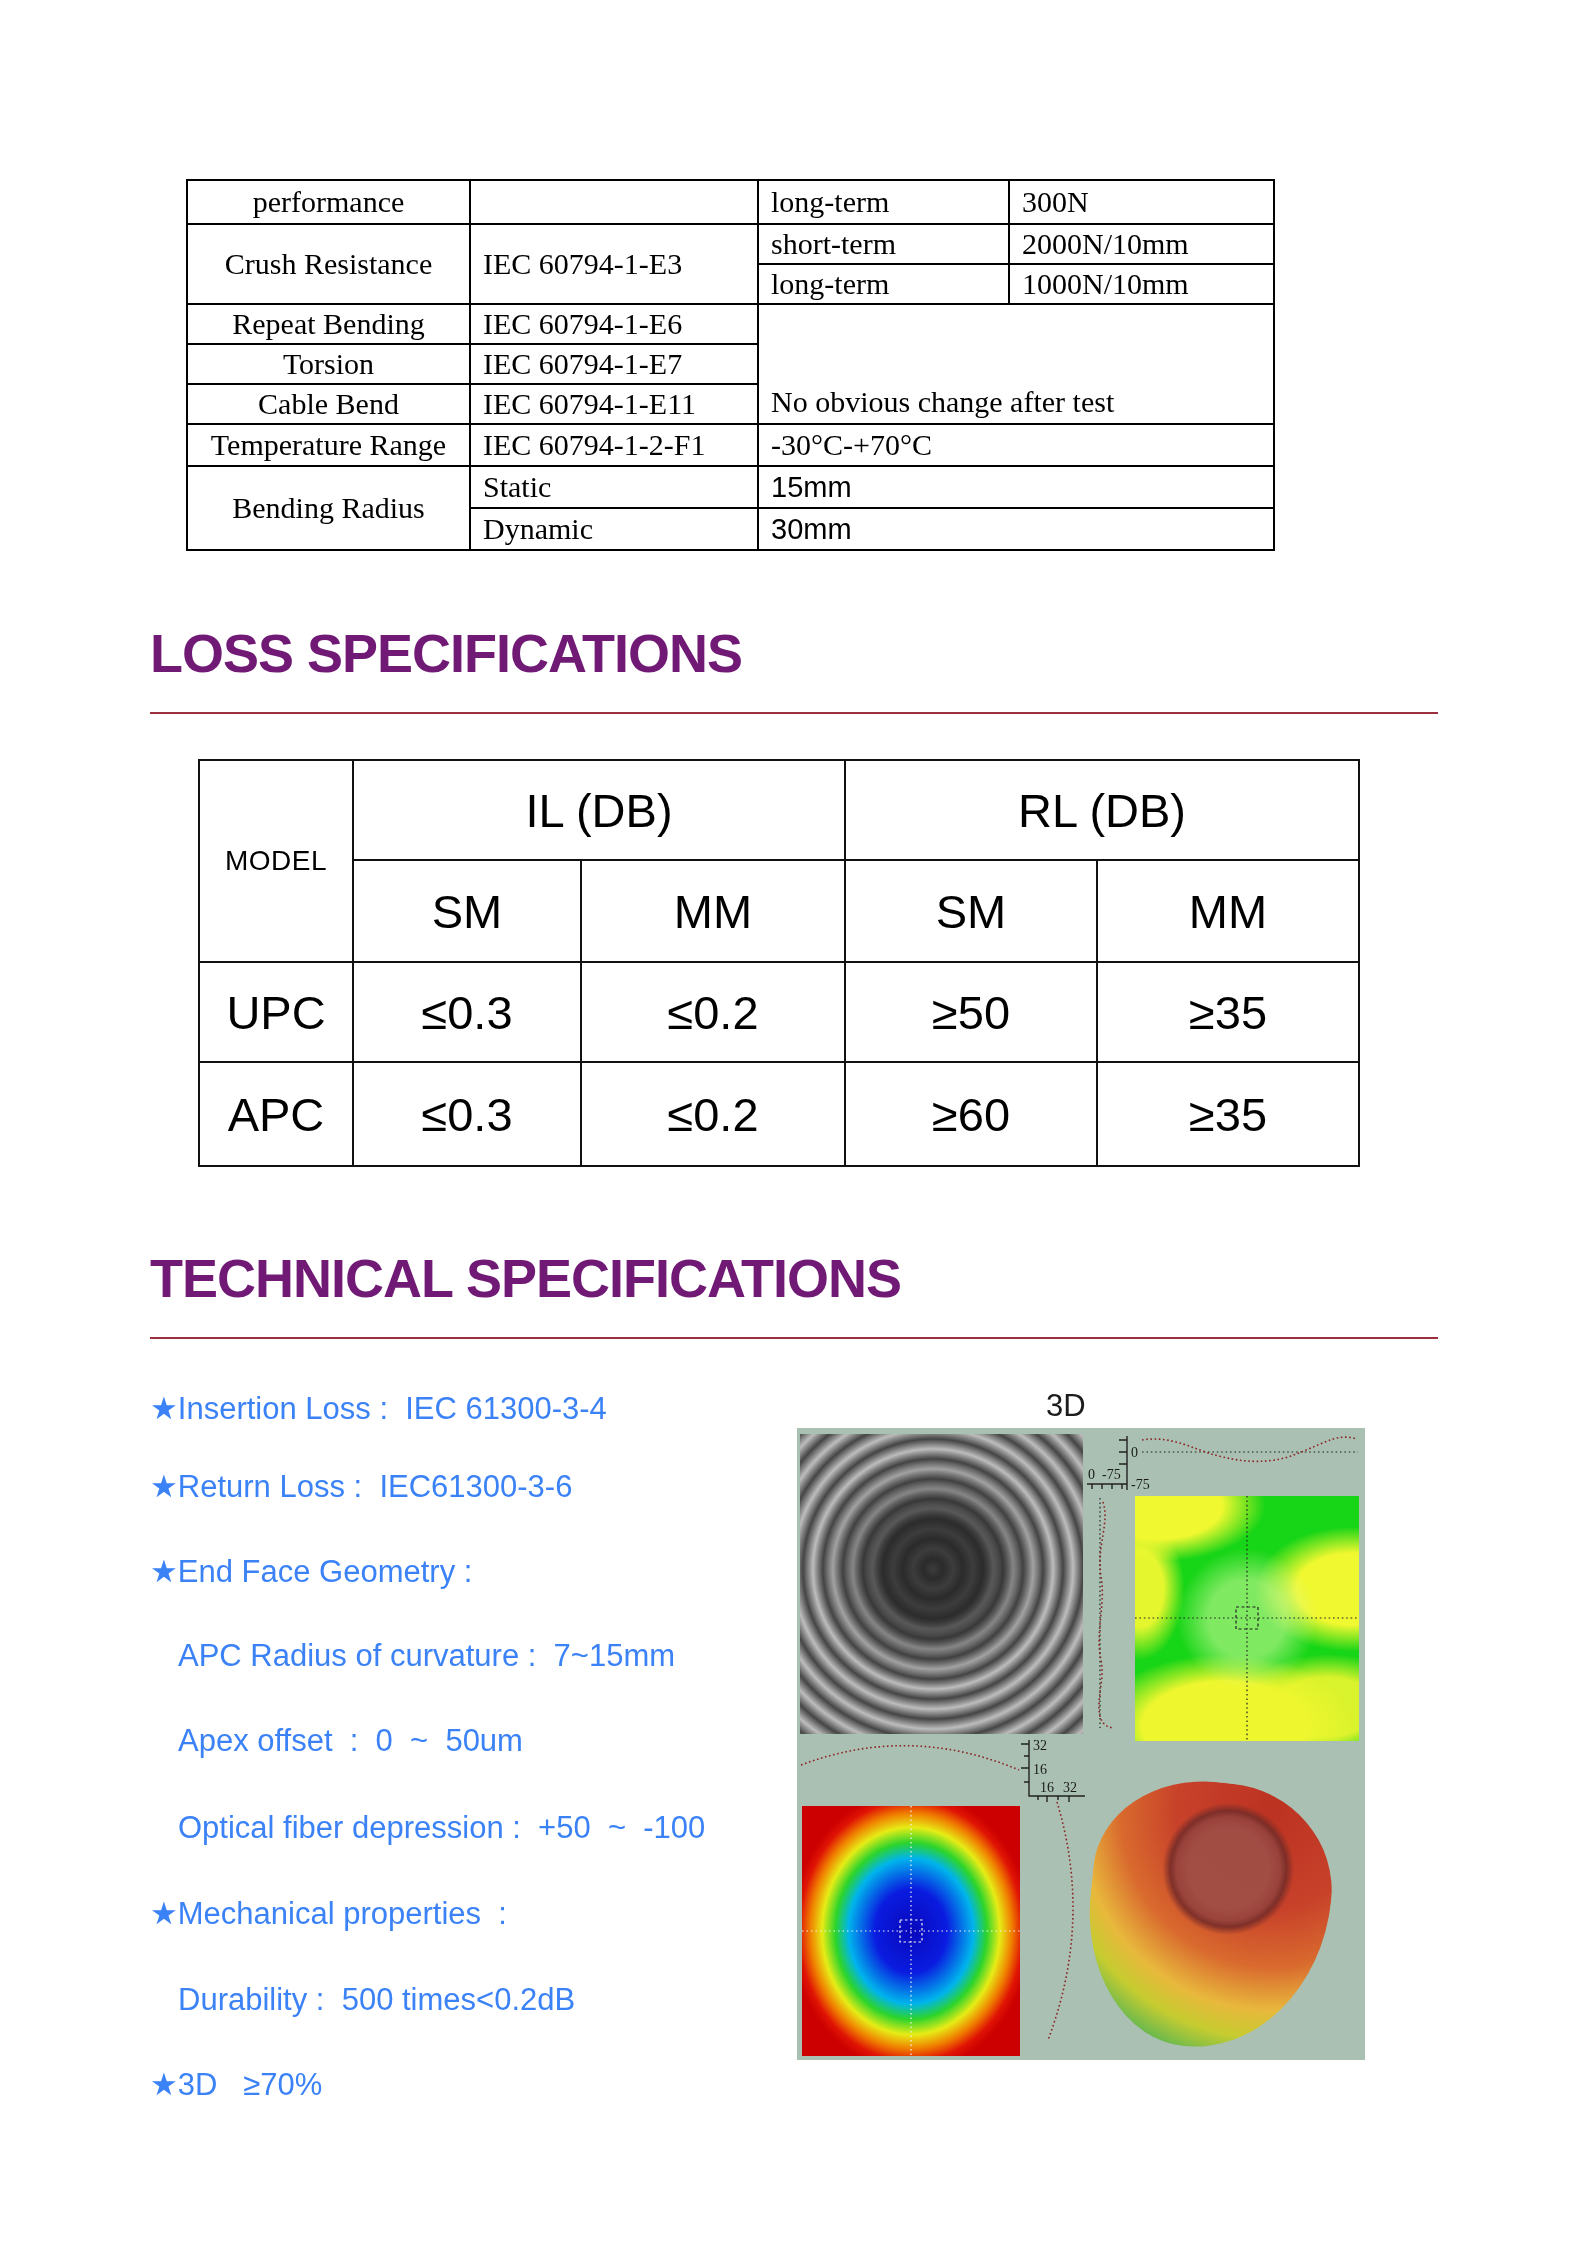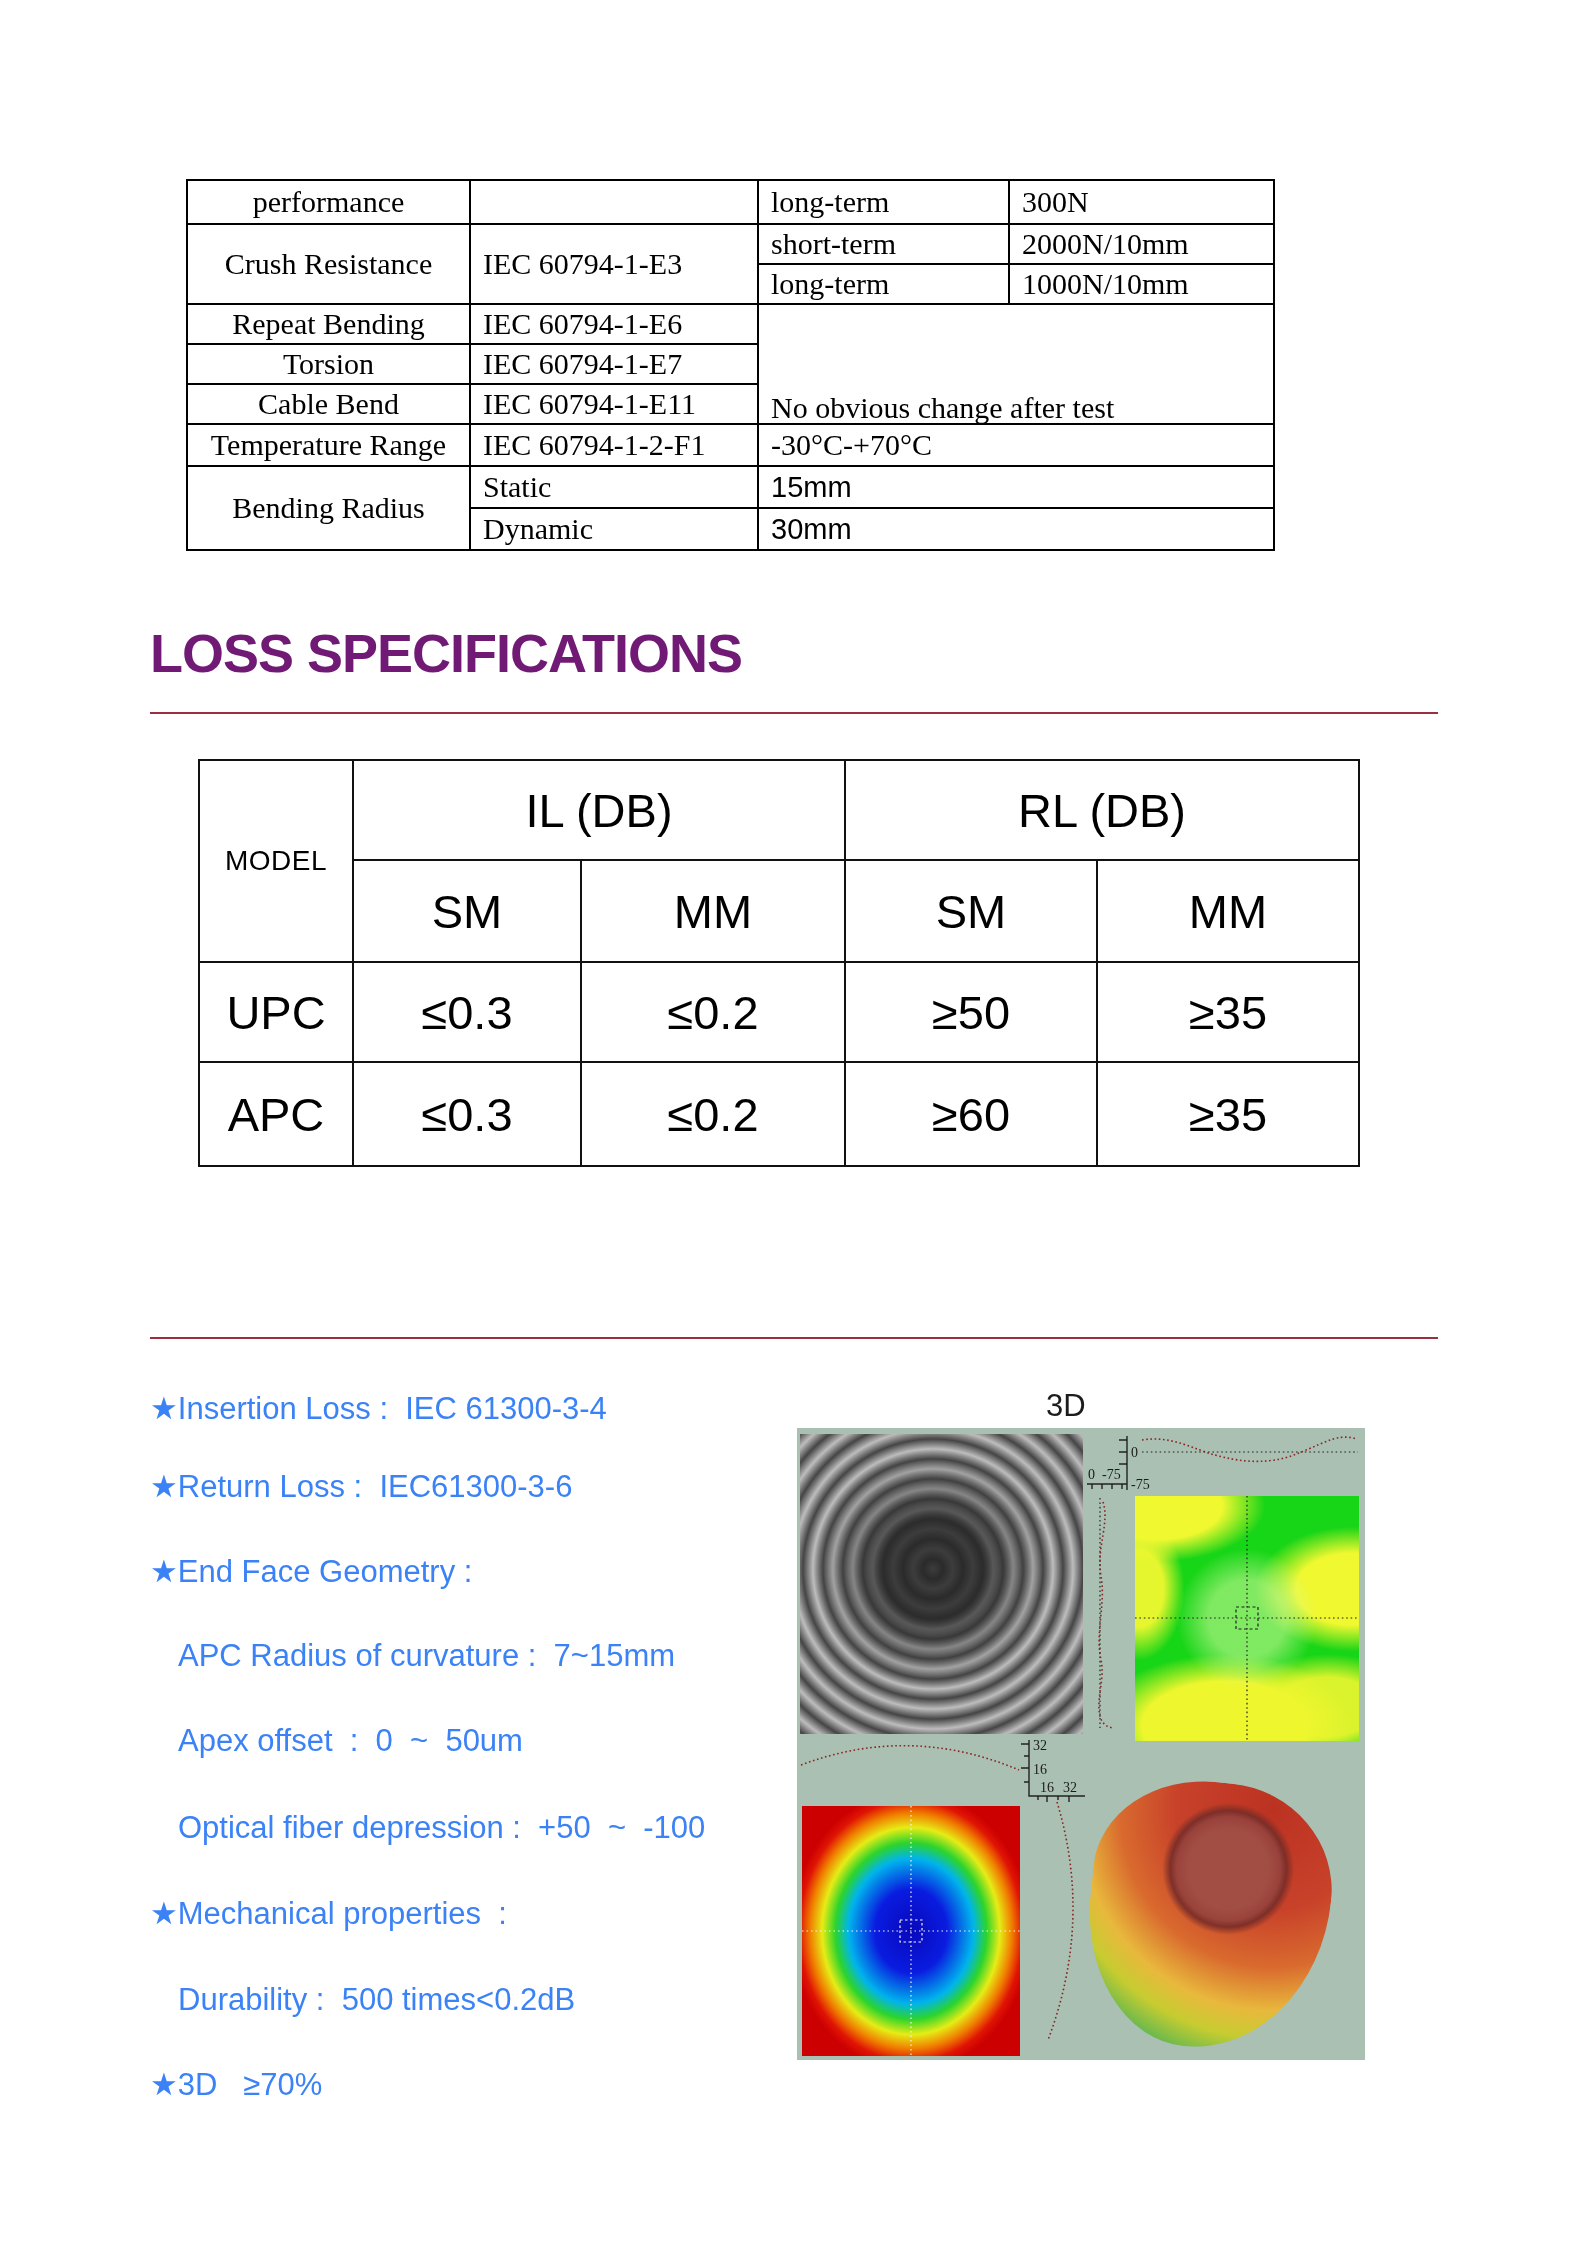--- a/index.html
+++ b/index.html
@@ -5,21 +5,21 @@
   html,body{margin:0;padding:0;background:#ffffff;}
   .page{position:relative;width:1587px;height:2245px;background:#ffffff;overflow:hidden;
         font-family:"Liberation Sans","DejaVu Sans",sans-serif;color:#111;}
 
   
   .perf-table{position:absolute;left:186px;top:179px;border-collapse:collapse;table-layout:fixed;
               width:1087px;font-family:"Liberation Serif","DejaVu Serif",serif;font-size:30px;color:#000;}
   .perf-table td{border:2px solid #000;padding:0 12px;line-height:1.05;vertical-align:middle;overflow:hidden;}
   .perf-table .ctr{text-align:center;padding:0 4px;border-radius:14px;}
   .perf-table .sansval{font-family:"Liberation Sans","DejaVu Sans",sans-serif;font-size:29px;}
-  .perf-table .result-cell{vertical-align:bottom;}
+  .perf-table .result-cell{vertical-align:bottom;padding-bottom:6px;}
 
   
   .loss-table{position:absolute;left:198px;top:759px;border-collapse:collapse;table-layout:fixed;
               width:1160px;text-align:center;color:#000;
               font-family:"Liberation Sans","DejaVu Sans",sans-serif;}
   .loss-table td{border:2px solid #111;vertical-align:middle;font-size:47px;}
   .loss-table .model-hdr{font-size:28px;letter-spacing:.5px;}
 
   
   .sec-heading{position:absolute;left:150px;font-weight:700;font-size:54px;letter-spacing:-1px;color:#701a75;
@@ -153,20 +153,21 @@
     <tr style="height:104px">
       <td>APC</td>
       <td>≤0.3</td>
       <td>≤0.2</td>
       <td>≥60</td>
       <td>≥35</td>
     </tr>
   </tbody>
     </table>
 
+  <div class="sec-heading" style="top:1247px">TECHNICAL SPECIFICATIONS</div>
   <div class="rule" style="top:1337px"></div>
 
   <div class="bullet" style="top:1390px">★Insertion Loss :  IEC 61300-3-4</div>
   <div class="bullet" style="top:1468px">★Return Loss :  IEC61300-3-6</div>
   <div class="bullet" style="top:1553px">★End Face Geometry :</div>
   <div class="bullet indent" style="top:1638px">APC Radius of curvature :  7~15mm</div>
   <div class="bullet indent" style="top:1723px">Apex offset  :  0  ~  50um</div>
   <div class="bullet indent" style="top:1810px">Optical fiber depression :  +50  ~  -100</div>
   <div class="bullet" style="top:1895px">★Mechanical properties  :</div>
   <div class="bullet indent" style="top:1982px">Durability :  500 times&lt;0.2dB</div>

